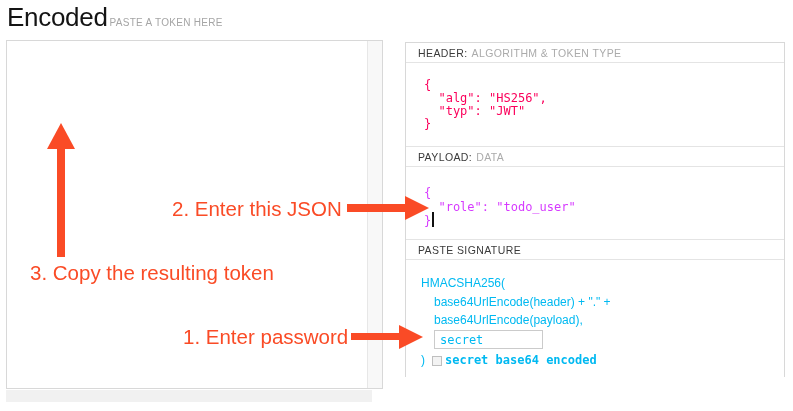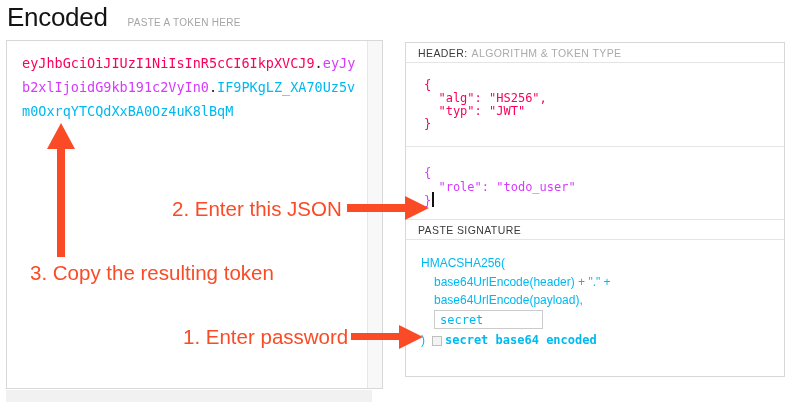--- a/index.html
+++ b/index.html
@@ -13,21 +13,21 @@
   html,body{margin:0;padding:0;}
   body{
     width:793px;height:411px;background:#ffffff;position:relative;overflow:hidden;
     font-family:"Liberation Sans", sans-serif;
   }
   .title-row{position:absolute;top:2px;display:flex;align-items:baseline;}
   .title-row h1{
     margin:0;font-size:26px;font-weight:500;color:#141414;letter-spacing:-0.3px;
     font-family:"Liberation Sans", sans-serif;
   }
-  .subtitle{font-size:10px;color:#a5a5a5;letter-spacing:0.3px;margin-left:20px;font-weight:400;}
+  .subtitle{font-size:10px;color:#a5a5a5;letter-spacing:0.3px;margin-left:2px;font-weight:400;}
 
   
   .encoded-box{
     position:absolute;left:6px;top:40px;width:377px;height:349px;
     border:1px solid #d8d8d8;background:#fff;
   }
   .vscrollbar{
     position:absolute;top:0;right:0;bottom:0;width:15px;
     background:#f8f8f8;border-left:1px solid #e7e7e7;
   }
@@ -114,40 +114,43 @@
 </style>
 </head>
 <body>
 
 <div class="title-row" style="left:7px;">
   <h1>Encoded</h1>
   <span class="subtitle">PASTE A TOKEN HERE</span>
 </div>
 
 <div class="encoded-box">
-  <div class="token"><span class="tok-header">eyJhbGciOiJIUzI1NiIsInR5cCI6IkpXVCJ9</span><span class="tok-dot">.</span><span class="tok-payload">eyJyb2xlIjoidG9kb191c2VyIn0</span><span class="tok-dot">.</span><span class="tok-signature">IF9PKgLZ_XA70Uz5vm0OxrqYTCQdXxBA0Oz4uK8lBqM</span></div>
   <div class="vscrollbar"></div>
 </div>
 <div class="hscrollbar"></div>
 
 <div class="title-row" style="left:405px;">
 </div>
 
 <div class="decoded-box">
   <div class="section-label">
     <span class="primary">HEADER:</span>
     <span class="secondary">ALGORITHM &amp; TOKEN TYPE</span>
   </div>
   <div class="section-content sec-header">
     <pre class="code code-red">{
   "alg": "HS256",
   "typ": "JWT"
 }</pre>
   </div>
 
+  <div class="section-label">
+    <span class="primary">PAYLOAD:</span>
+    <span class="secondary">DATA</span>
+  </div>
   <div class="section-content sec-payload">
     <pre class="code code-purple">{
   "role": "todo_user"
 }</pre>
     <div class="text-cursor"></div>
   </div>
 
   <div class="section-label">
     <span class="primary">PASTE SIGNATURE</span>
   </div>

